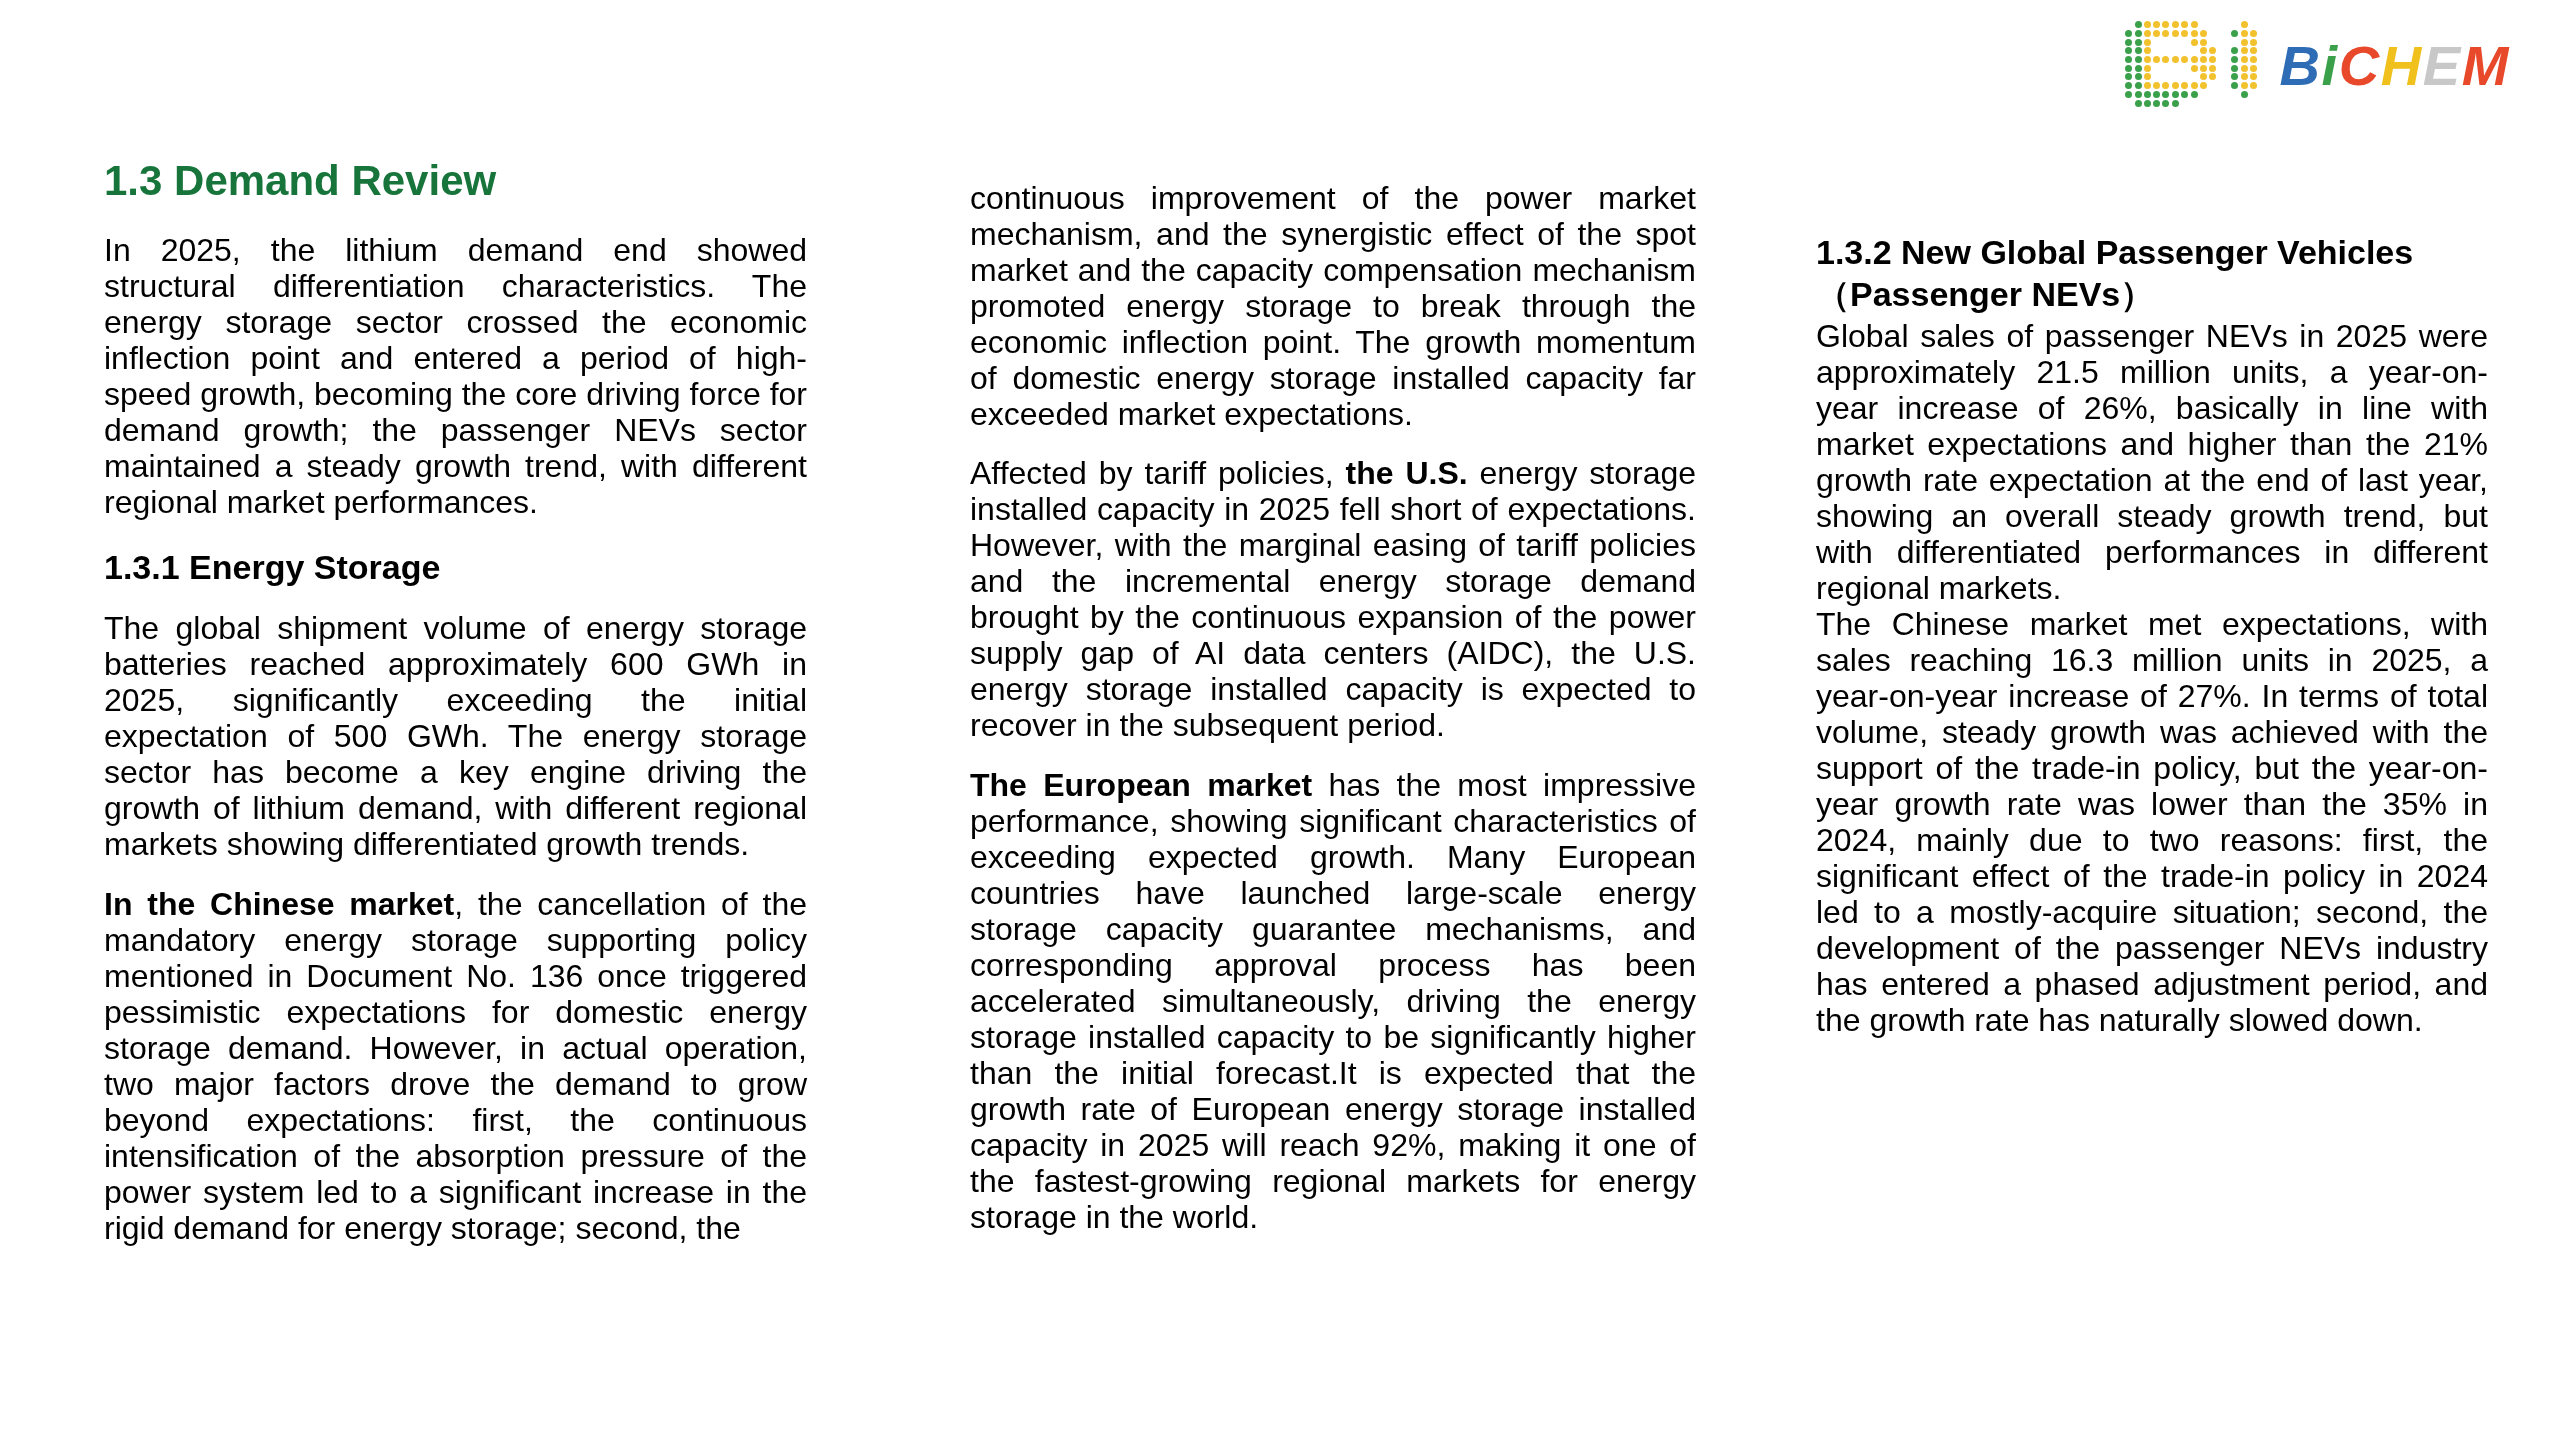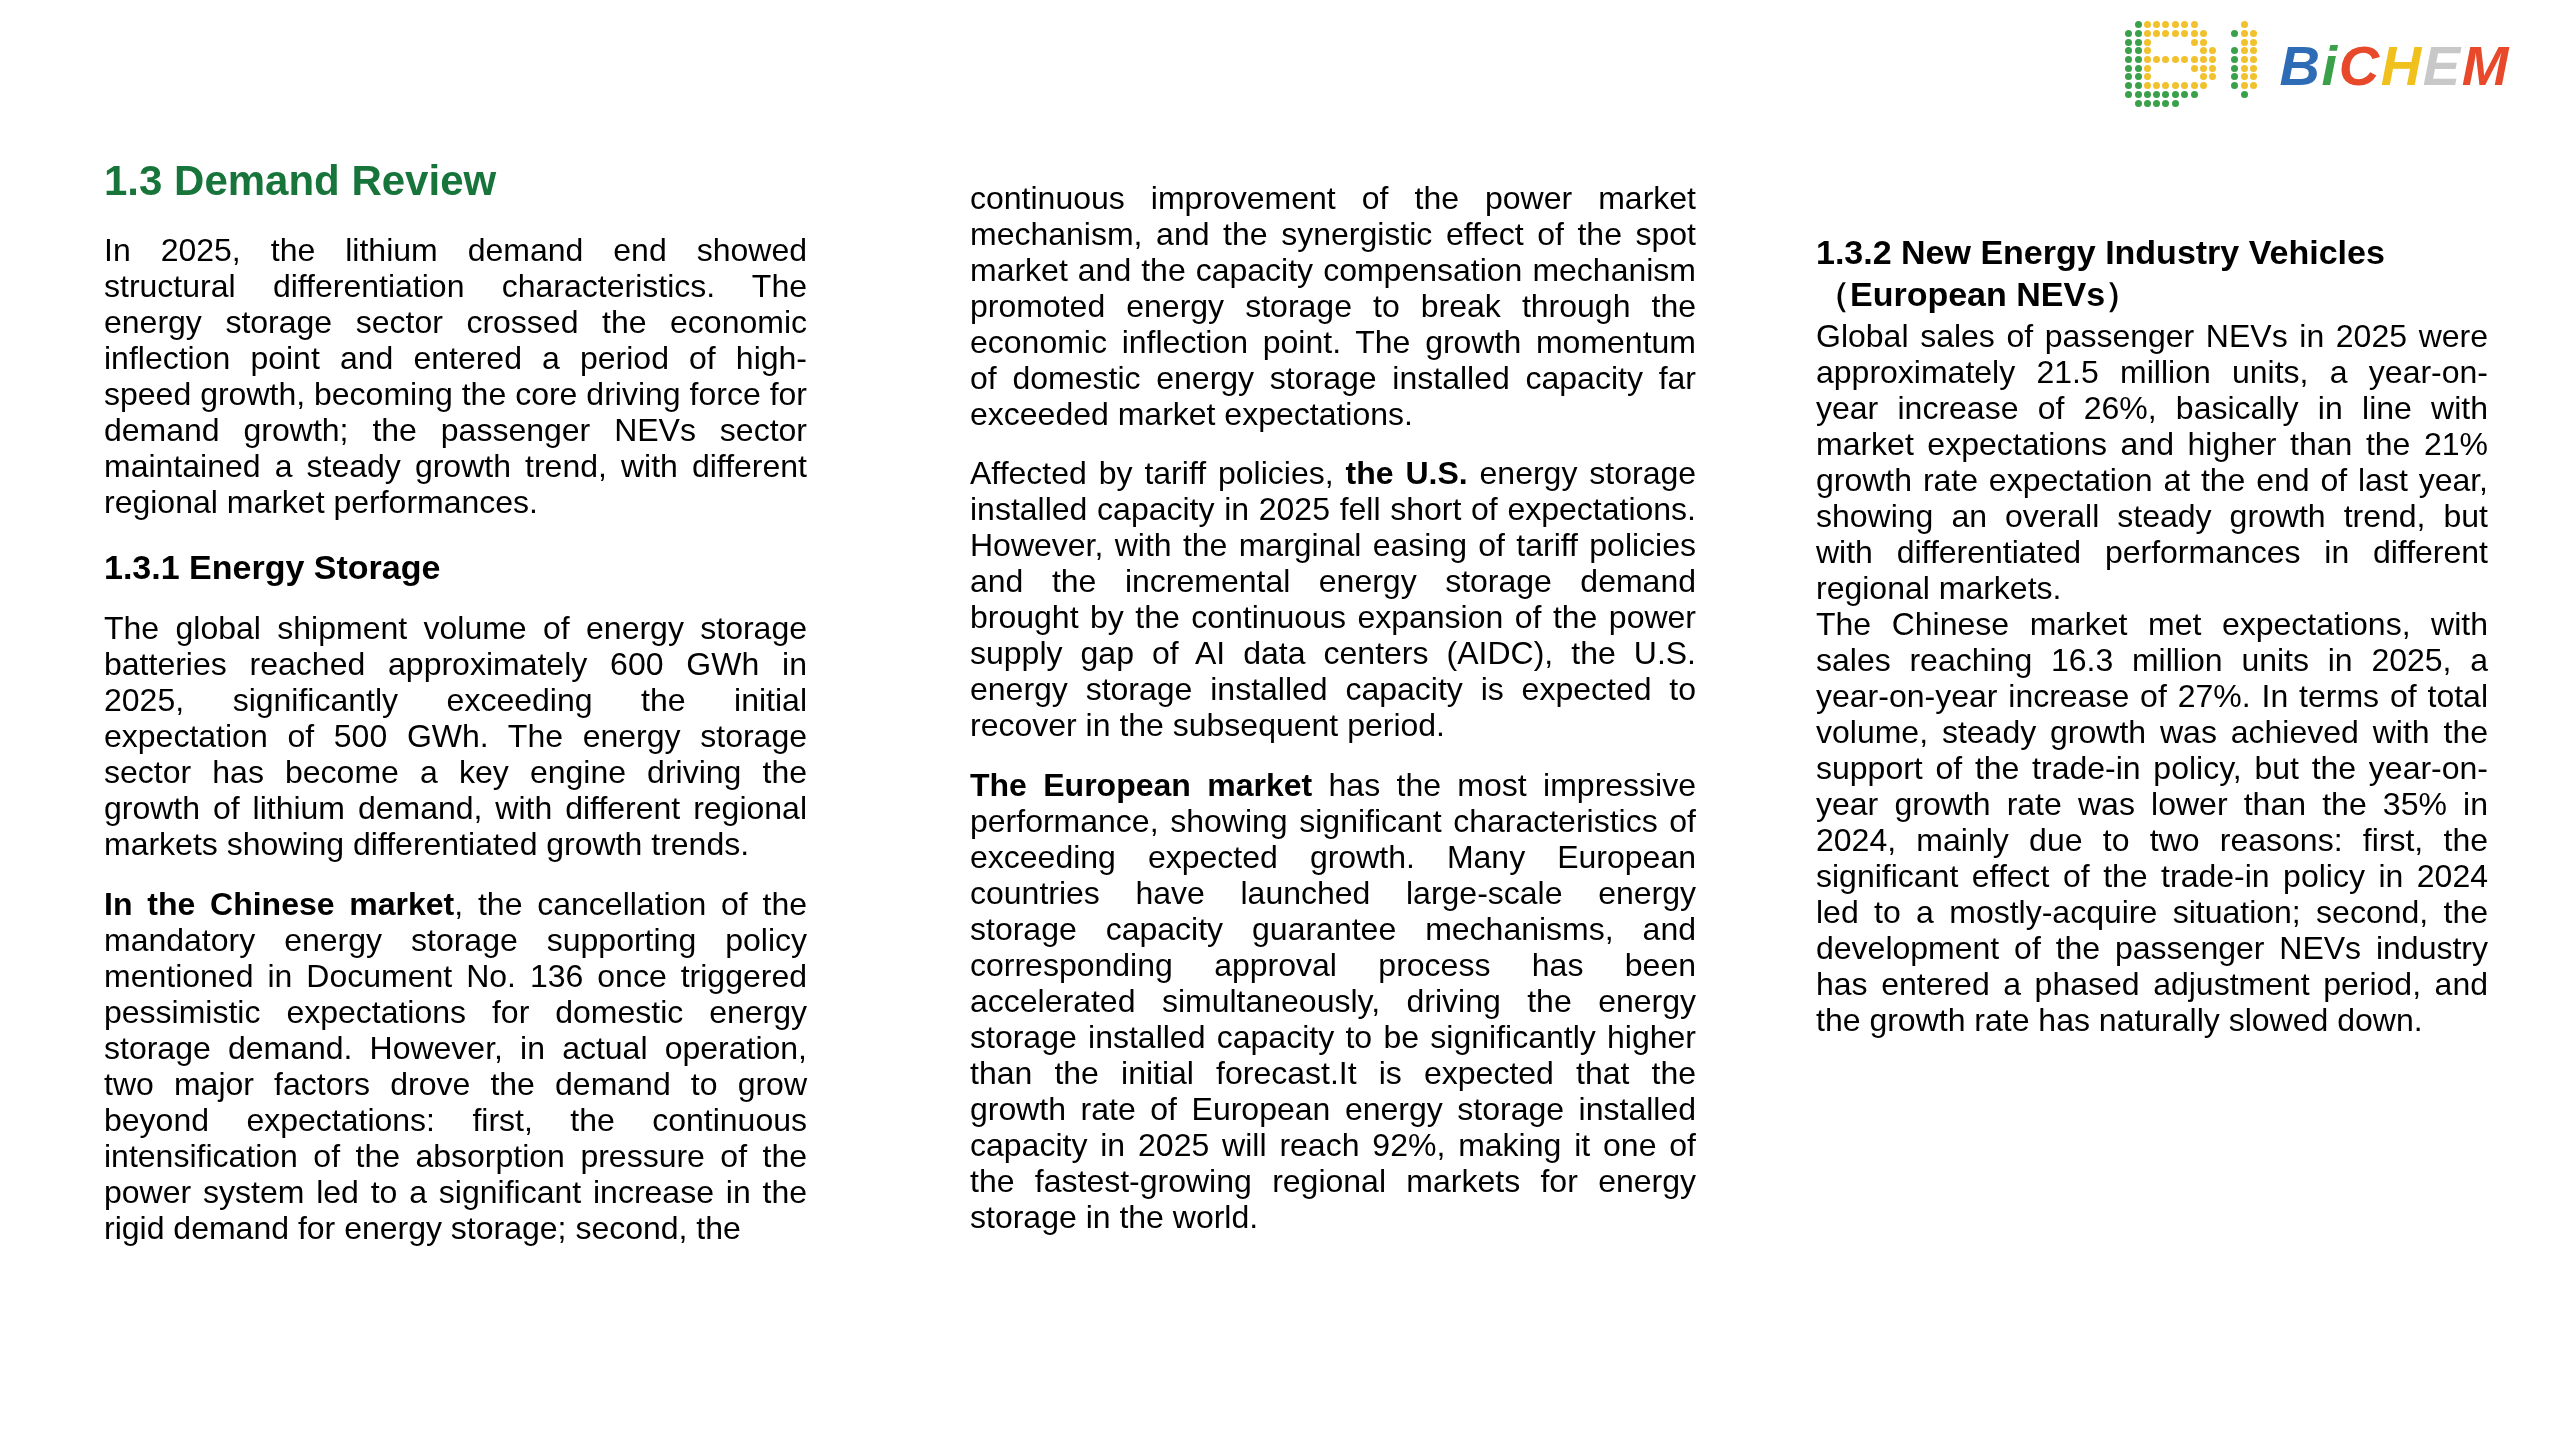--- a/index.html
+++ b/index.html
@@ -178,22 +178,22 @@
   </section>
 
   <section class="col col2">
     <p>continuous improvement of the power market mechanism, and the synergistic effect of the spot market and the capacity compensation mechanism promoted energy storage to break through the economic inflection point. The growth momentum of domestic energy storage installed capacity far exceeded market expectations.</p>
     <p><span>Affected by tariff policies, </span><b>the U.S.</b><span> energy storage installed capacity in 2025 fell short of expectations. However, with the marginal easing of tariff policies and the incremental energy storage demand brought by the continuous expansion of the power supply gap of AI data centers (AIDC), the U.S. energy storage installed capacity is expected to recover in the subsequent period.</span></p>
     <p><b>The European market</b><span> has the most impressive performance, showing significant characteristics of exceeding expected growth. Many European countries have launched large-scale energy storage capacity guarantee mechanisms, and corresponding approval process has been accelerated simultaneously, driving the energy storage installed capacity to be significantly higher than the initial forecast.It is expected that the growth rate of European energy storage installed capacity in 2025 will reach 92%, making it one of the fastest-growing regional markets for energy storage in the world.</span></p>
   </section>
 
   <section class="col col3">
     <h3 class="sub-heading">
-      <span>1.3.2 New Energy Industry Vehicles</span><br>
-      <span>（European NEVs）</span>
+      <span>1.3.2 New Global Passenger Vehicles</span><br>
+      <span>（Passenger NEVs）</span>
     </h3>
     <p>Global sales of passenger NEVs in 2025 were approximately 21.5 million units, a year-on-year increase of 26%, basically in line with market expectations and higher than the 21% growth rate expectation at the end of last year, showing an overall steady growth trend, but with differentiated performances in different regional markets.</p>
     <p>The Chinese market met expectations, with sales reaching 16.3 million units in 2025, a year-on-year increase of 27%. In terms of total volume, steady growth was achieved with the support of the trade-in policy, but the year-on-year growth rate was lower than the 35% in 2024, mainly due to two reasons: first, the significant effect of the trade-in policy in 2024 led to a mostly-acquire situation; second, the development of the passenger NEVs industry has entered a phased adjustment period, and the growth rate has naturally slowed down.</p>
   </section>
 
 
 </div>
 
 
 </body></html>

